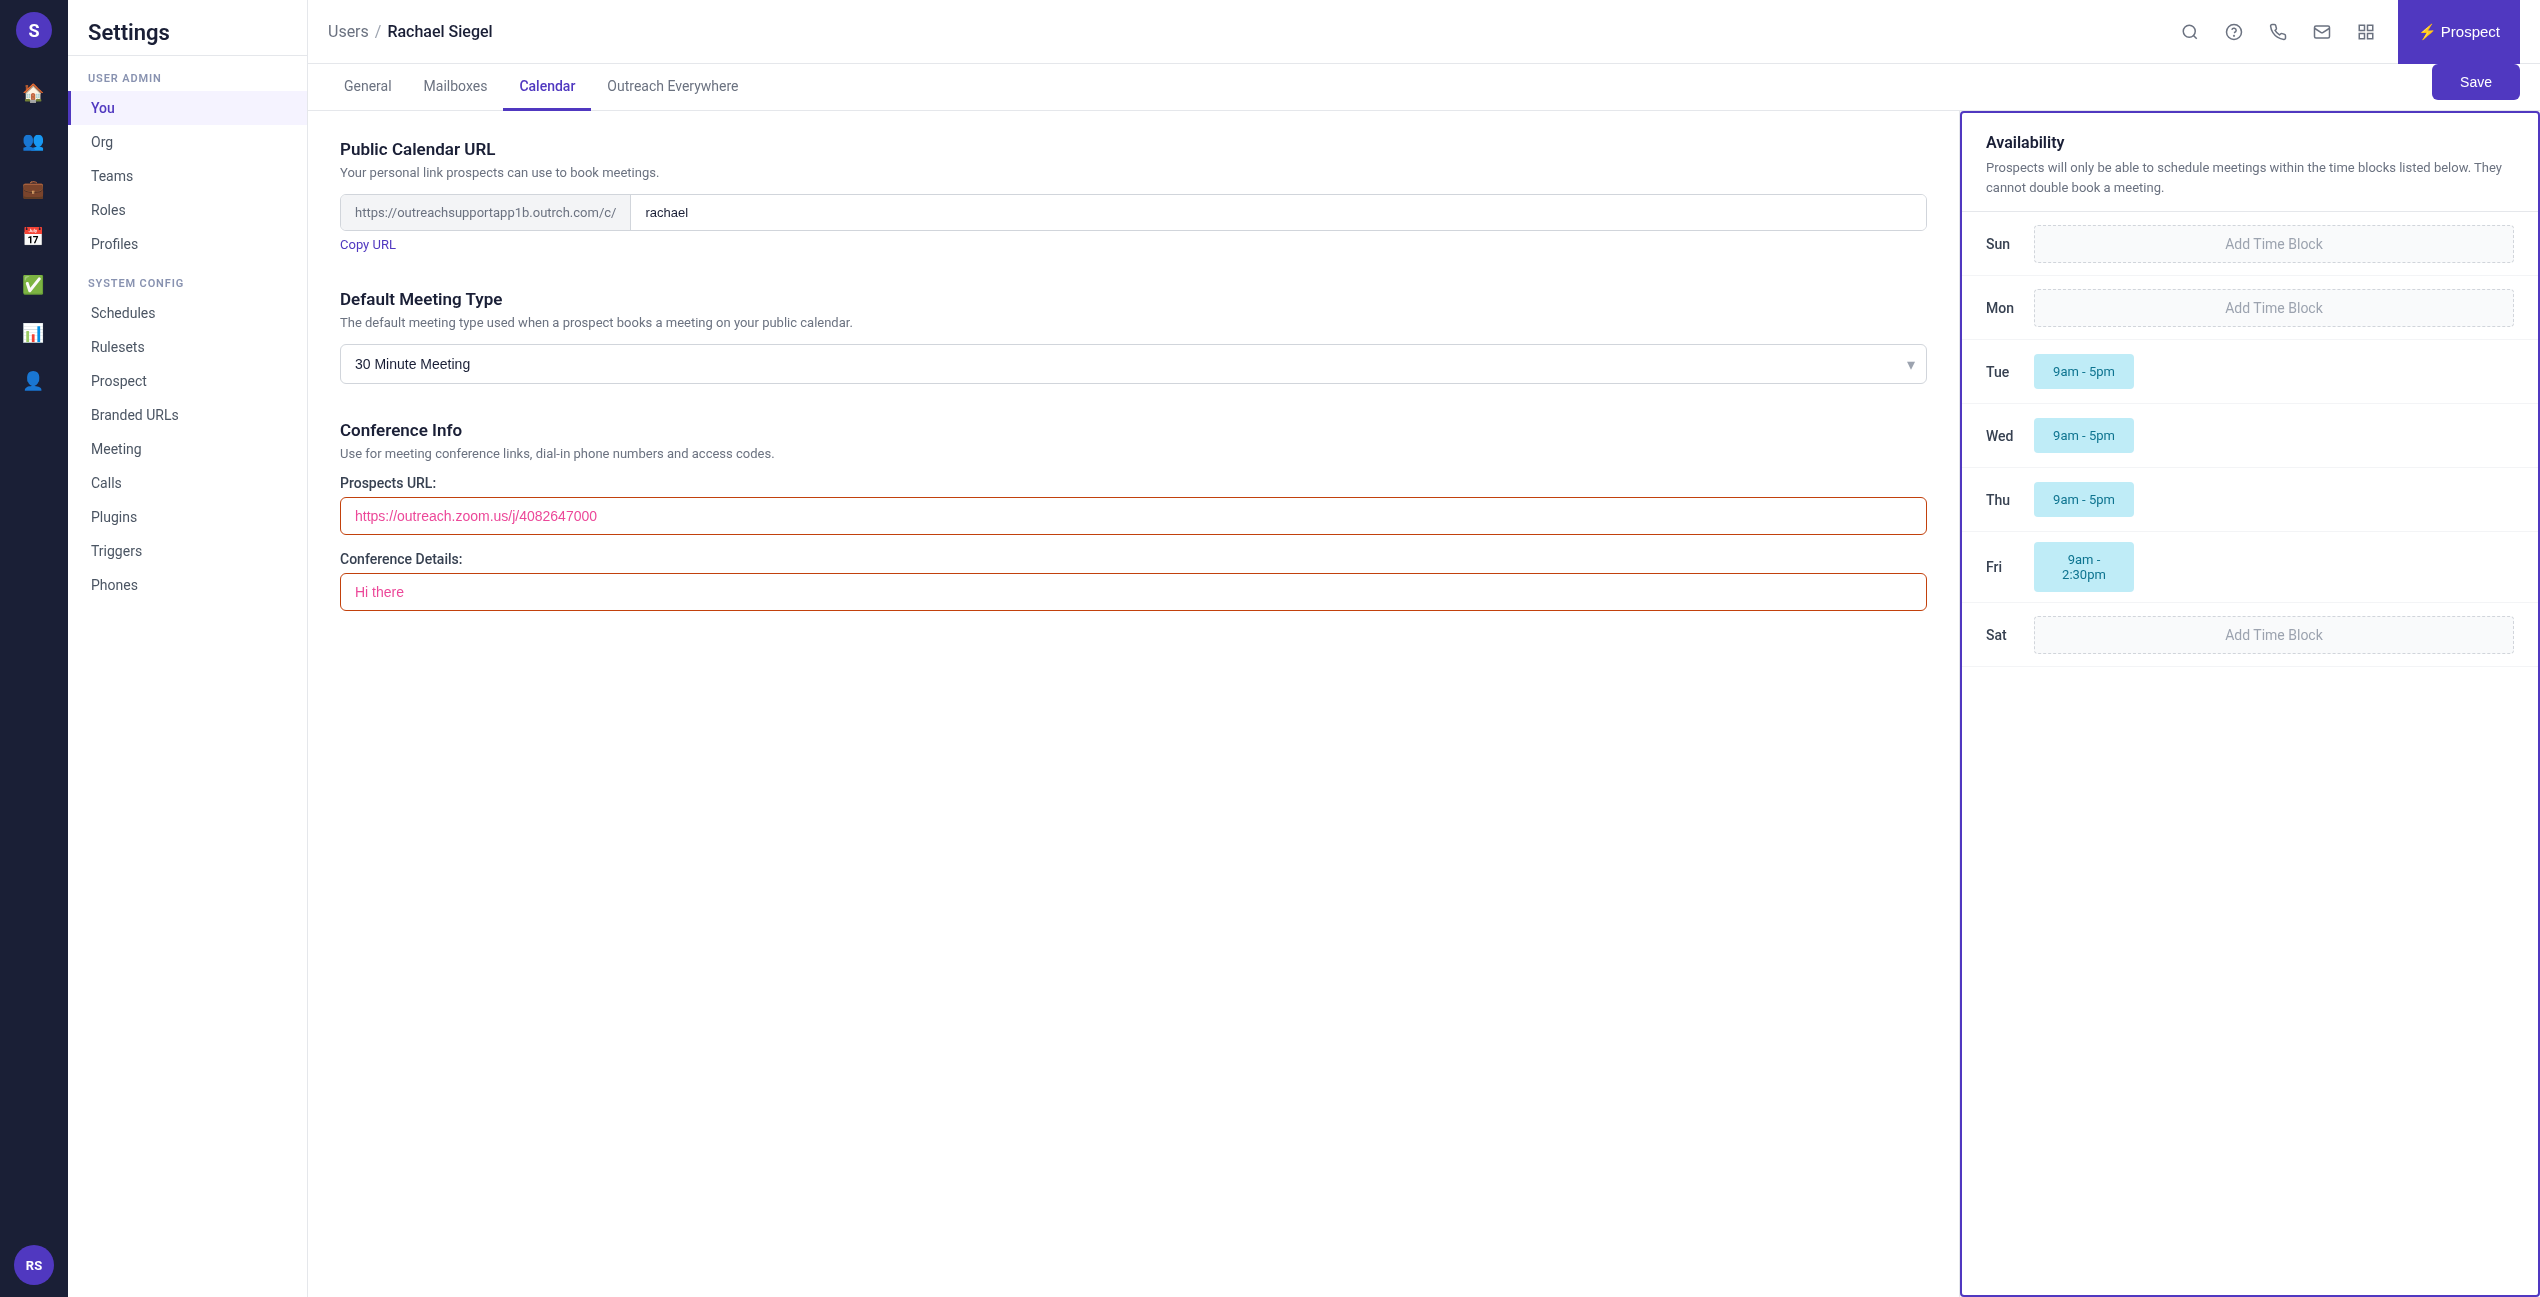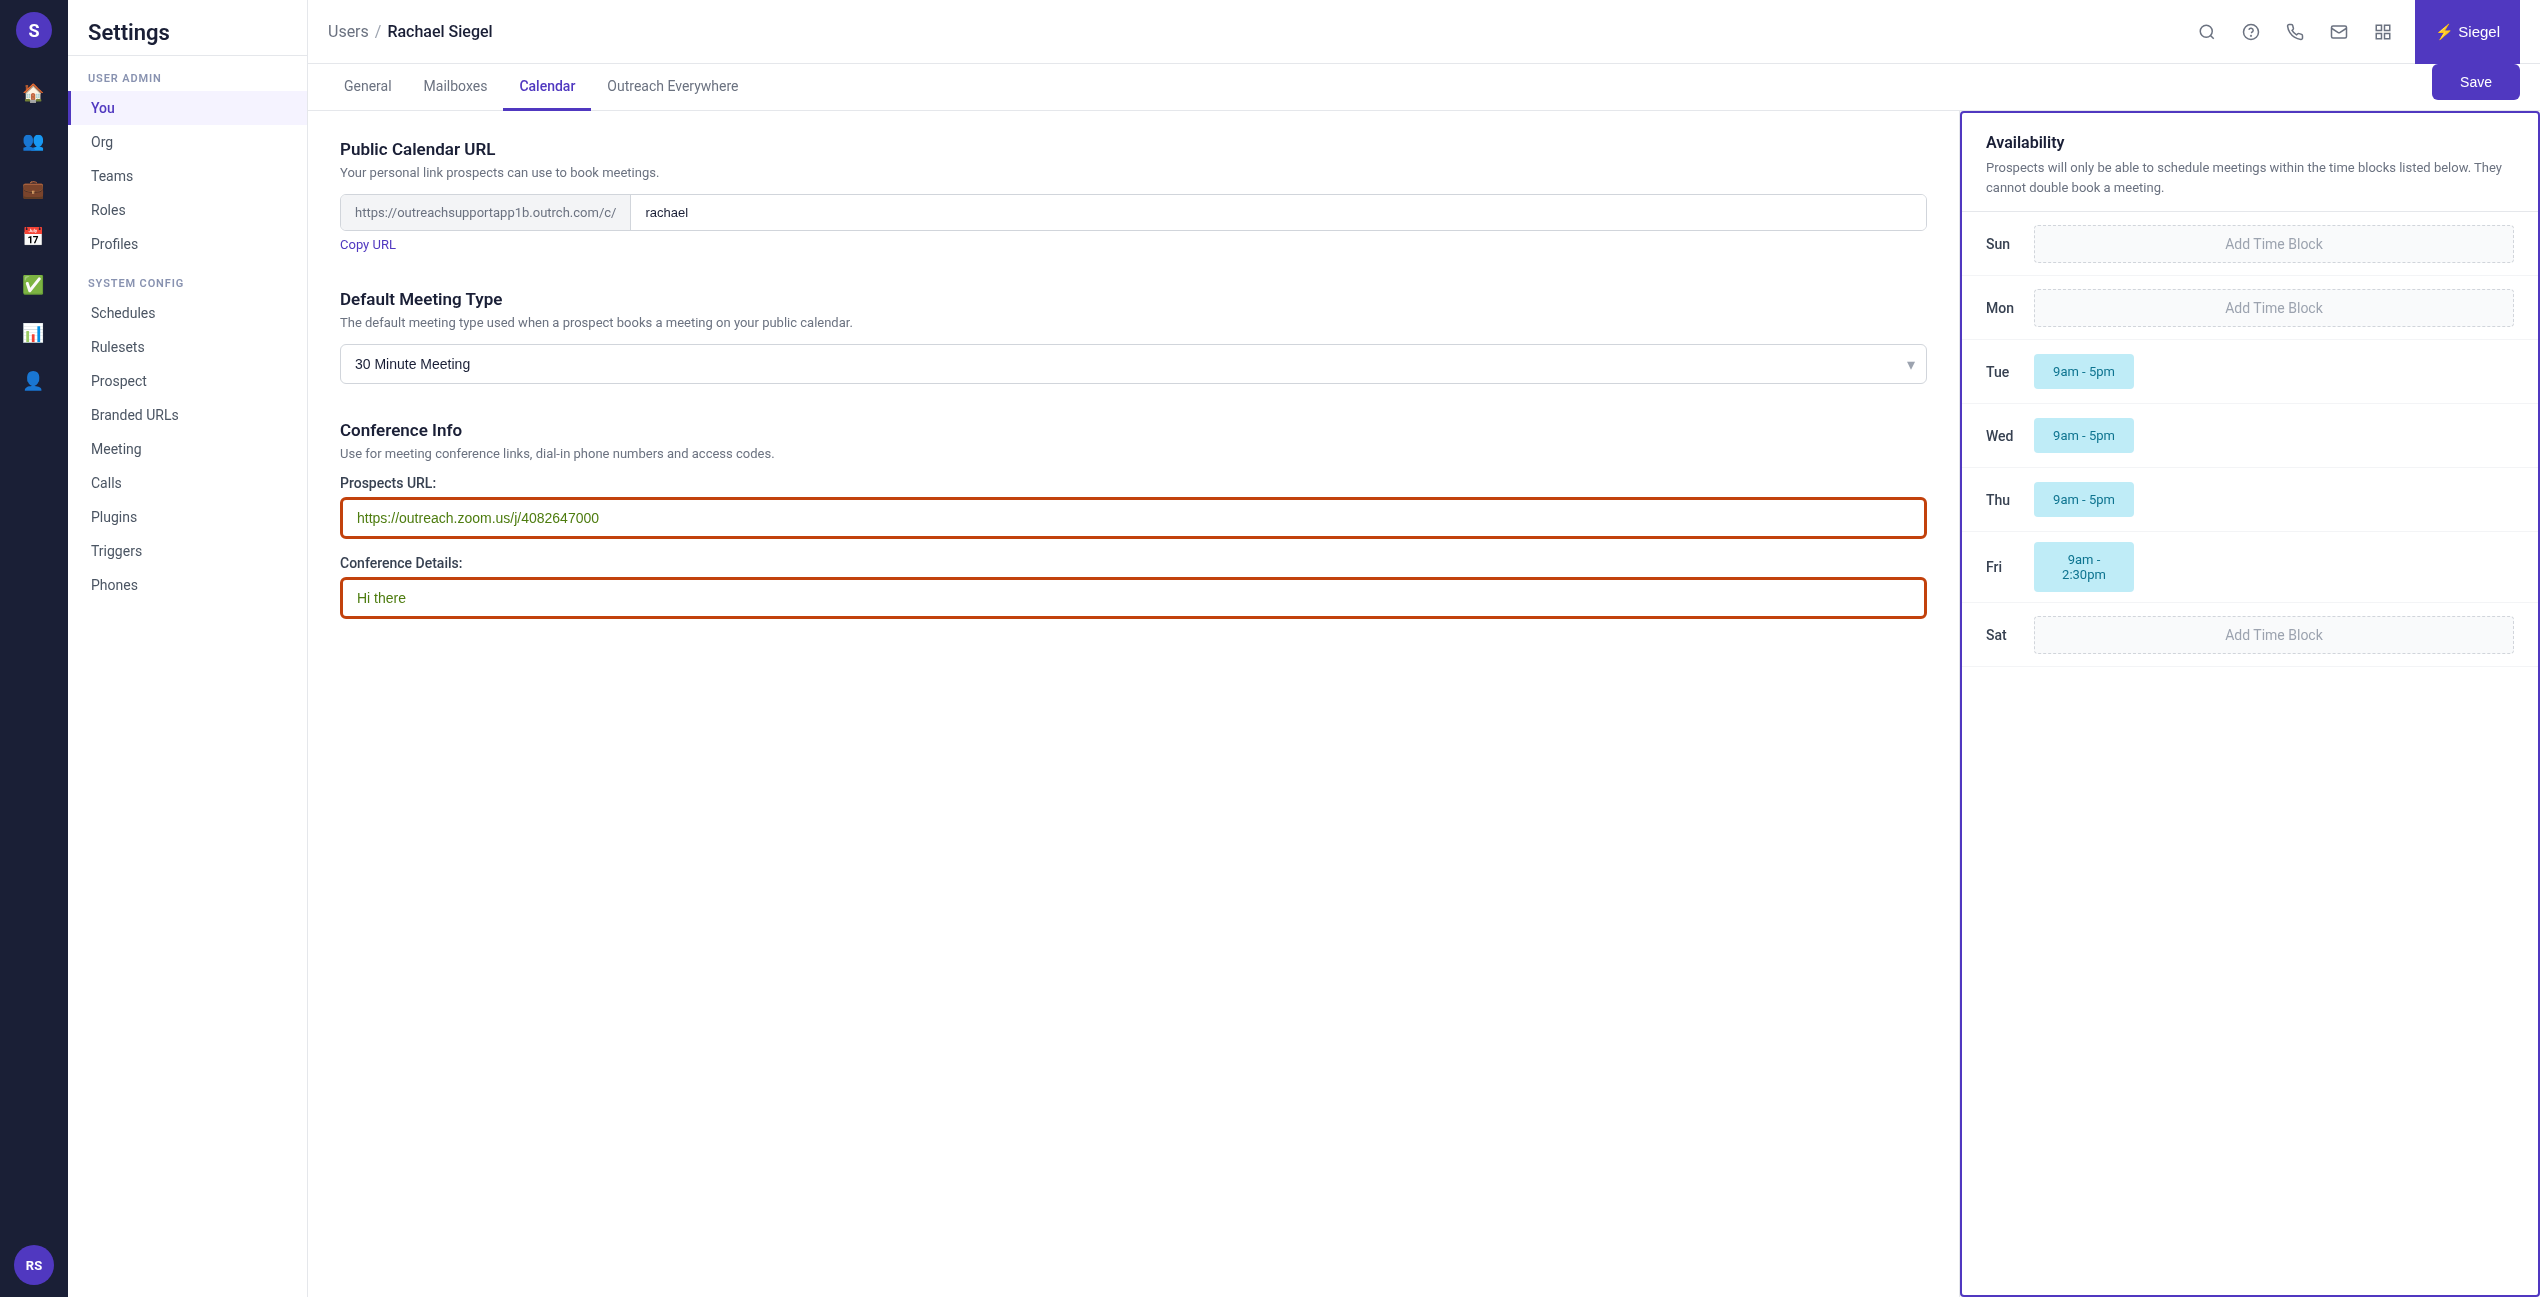--- a/index.html
+++ b/index.html
@@ -253,22 +253,22 @@
       top: 50%;
       transform: translateY(-50%);
       color: #9ca3af;
       pointer-events: none;
     }
 
     .text-input {
       width: 100%;
       padding: 10px 14px;
       font-size: 14px;
-      color: #4d7c0f;
-      border: 3px solid #c2410c;
+      color: #ec4899;
+      border: 1px solid #c2410c;
       border-radius: 6px;
       outline: none;
     }
 
     .field-label {
       font-size: 14px;
       color: #374151;
       margin-bottom: 6px;
       font-weight: 500;
     }
@@ -412,21 +412,21 @@
           </svg>
       </div>
       <div class="header-icon-btn">
         <svg width="18" height="18" viewBox="0 0 24 24" fill="none" stroke="currentColor" stroke-width="2">
             <rect x="3" y="3" width="7" height="7"></rect>
             <rect x="14" y="3" width="7" height="7"></rect>
             <rect x="3" y="14" width="7" height="7"></rect>
             <rect x="14" y="14" width="7" height="7"></rect>
           </svg>
       </div>
-      <button class="actions-btn">⚡ Siegel</button>
+      <button class="actions-btn">⚡ Prospect</button>
     </div>
   </header>
 
   <div class="tab-bar">
     <div class="tab-item">General</div>
     <div class="tab-item">Mailboxes</div>
     <div class="tab-item active">Calendar</div>
     <div class="tab-item">Outreach Everywhere</div>
     <button class="save-btn">Save</button>
   </div>

